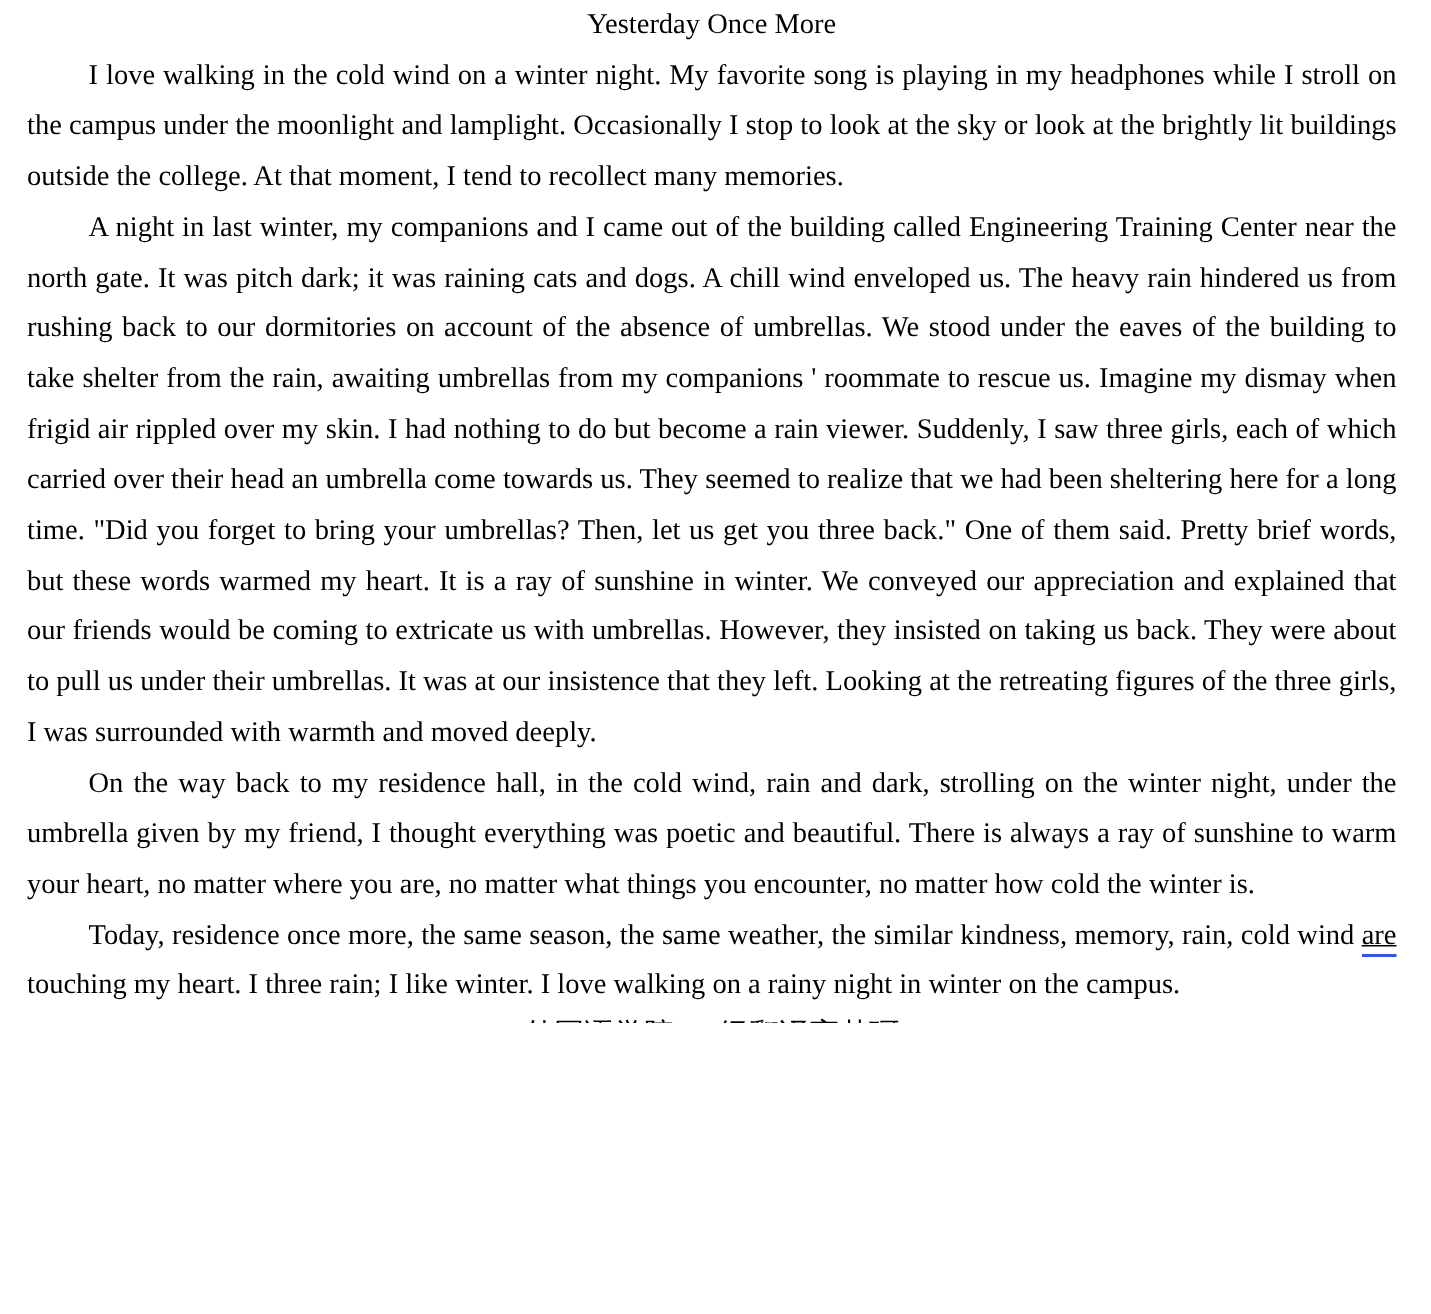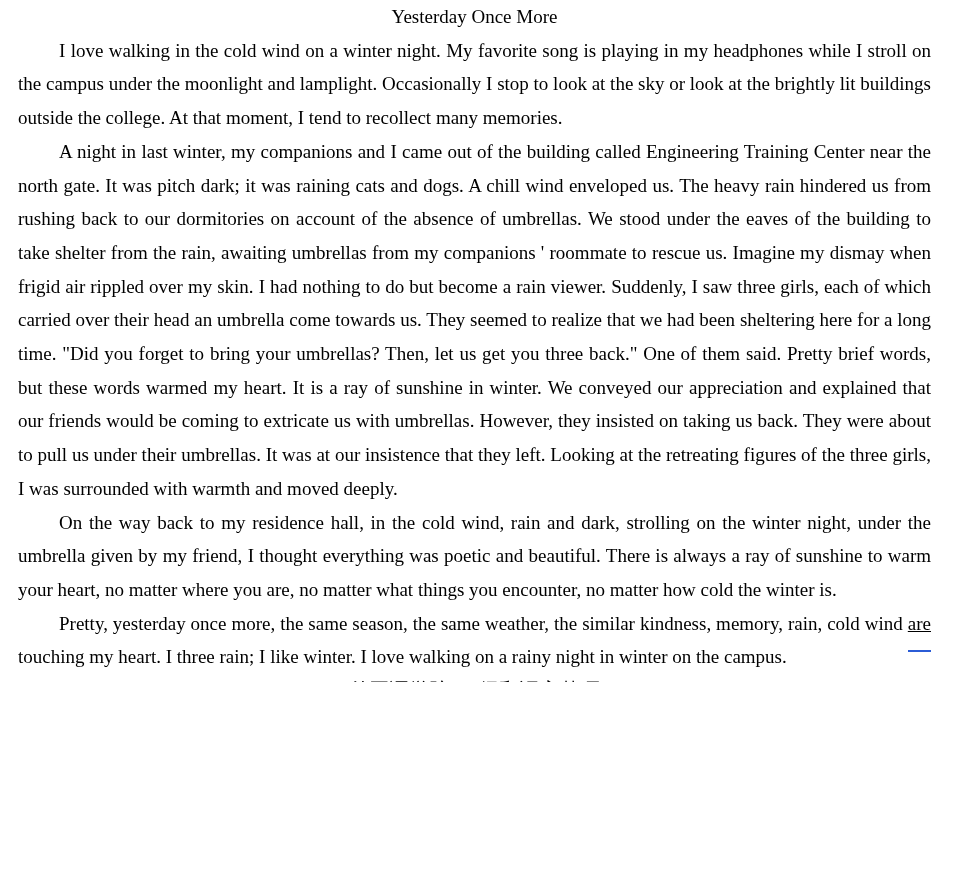--- a/index.html
+++ b/index.html
@@ -29,21 +29,21 @@
   }
   .para {
     margin: 0;
     text-align: justify;
     text-indent: 41px;
   }
   .grammar-word {
     text-decoration: underline;
     text-decoration-color: #000000;
     border-bottom: 2px solid #2b5cd6;
-    padding-bottom: 16px;
+    padding-bottom: 2px;
   }
   .signature {
     margin: 0;
     text-align: center;
     font-size: 20px;
     font-family: Liberation Serif, serif;
   }
 </style>
 </head>
 <body>
@@ -52,16 +52,16 @@
   <p class="title">Yesterday Once More</p>
 
 
   <p class="para">I love walking in the cold wind on a winter night. My favorite song is playing in my headphones while I stroll on the campus under the moonlight and lamplight. Occasionally I stop to look at the sky or look at the brightly lit buildings outside the college. At that moment, I tend to recollect many memories.</p>
 
 
   <p class="para">A night in last winter, my companions and I came out of the building called Engineering Training Center near the north gate. It was pitch dark; it was raining cats and dogs. A chill wind enveloped us. The heavy rain hindered us from rushing back to our dormitories on account of the absence of umbrellas. We stood under the eaves of the building to take shelter from the rain, awaiting umbrellas from my companions ' roommate to rescue us. Imagine my dismay when frigid air rippled over my skin. I had nothing to do but become a rain viewer. Suddenly, I saw three girls, each of which carried over their head an umbrella come towards us. They seemed to realize that we had been sheltering here for a long time. "Did you forget to bring your umbrellas? Then, let us get you three back." One of them said. Pretty brief words, but these words warmed my heart. It is a ray of sunshine in winter. We conveyed our appreciation and explained that our friends would be coming to extricate us with umbrellas. However, they insisted on taking us back. They were about to pull us under their umbrellas. It was at our insistence that they left. Looking at the retreating figures of the three girls, I was surrounded with warmth and moved deeply.</p>
 
   <p class="para">On the way back to my residence hall, in the cold wind, rain and dark, strolling on the winter night, under the umbrella given by my friend, I thought everything was poetic and beautiful. There is always a ray of sunshine to warm your heart, no matter where you are, no matter what things you encounter, no matter how cold the winter is.</p>
 
-  <p class="para"><span>Pretty, yesterday once more, the same season, the same weather, the similar kindness, memory, rain, cold wind </span><span class="grammar-word">are</span><span> touching my heart. I three rain; I like winter. I love walking on a rainy night in winter on the campus.</span></p>
+  <p class="para"><span>Today, residence once more, the same season, the same weather, the similar kindness, memory, rain, cold wind </span><span class="grammar-word">are</span><span> touching my heart. I three rain; I like winter. I love walking on a rainy night in winter on the campus.</span></p>
 
   <p class="signature">外国语学院 20 级翻译高梦珂</p>
 </div>
 
 </body></html>

